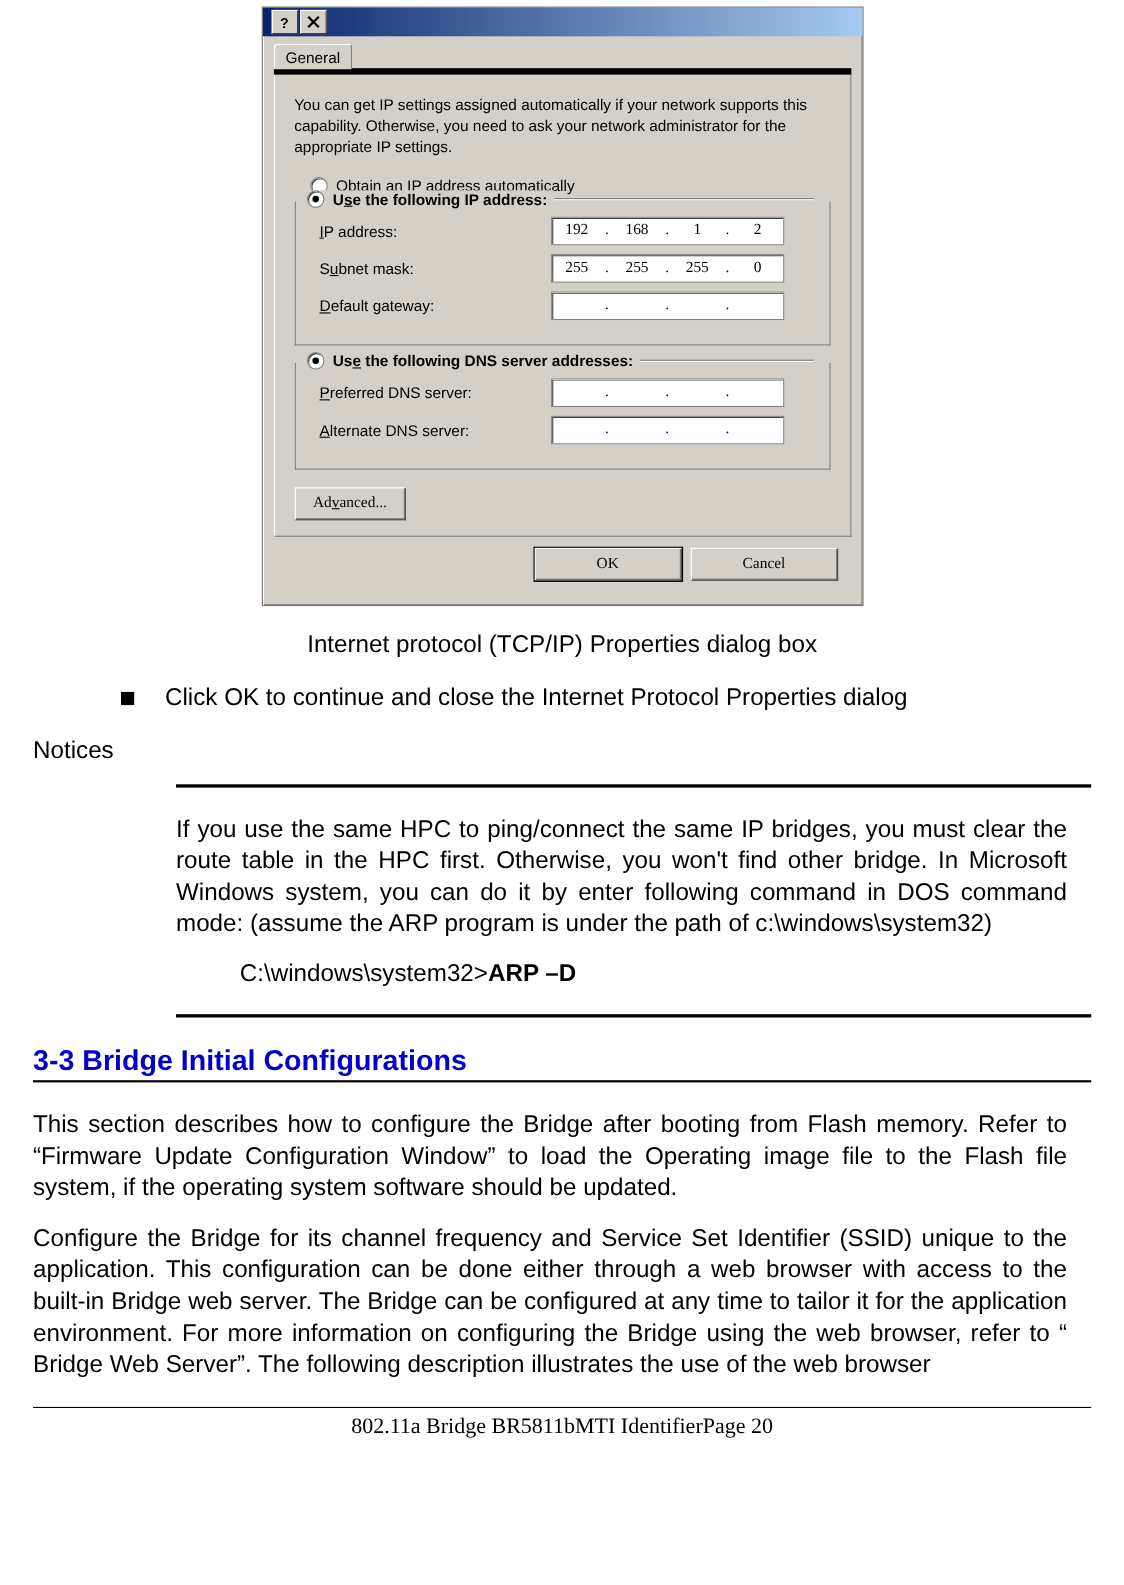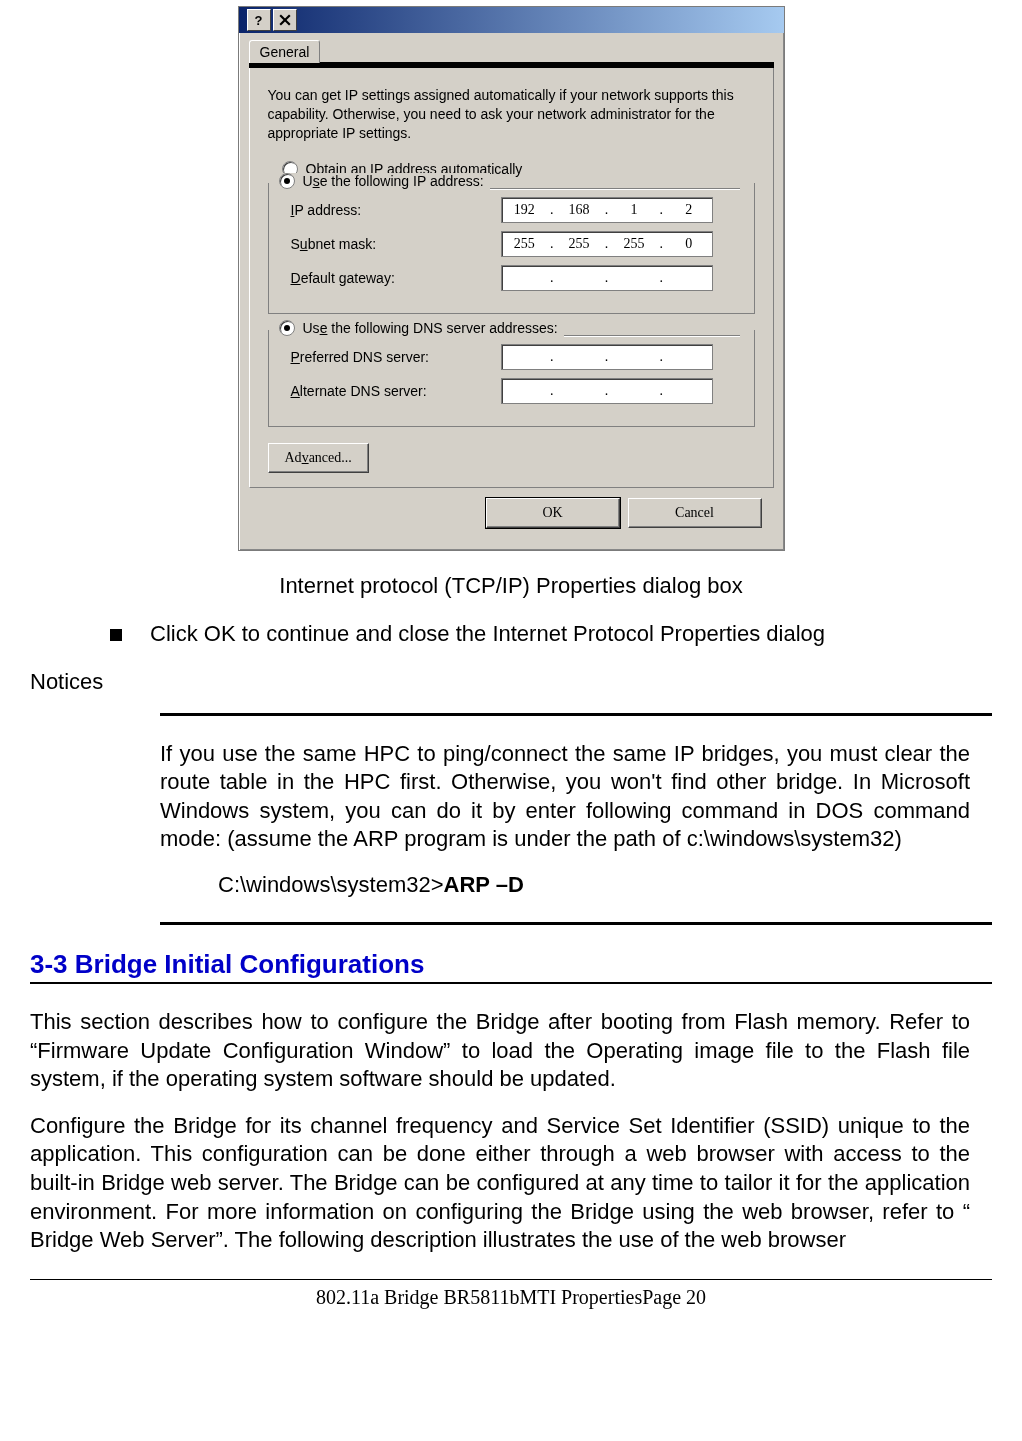--- a/index.html
+++ b/index.html
@@ -14,21 +14,21 @@
 .tab-strip { display: flex; border-bottom: 6px solid #000000; }
 .tab { background: #d4d0c8; border: 1px solid #fff; border-right-color: #808080; border-bottom: none; padding: 3px 10px; font-size: 14px; border-radius: 3px 3px 0 0; position: relative; top: 1px; }
 .tab-panel { border: 1px solid #fff; border-left-color: #fff; border-top: none; border-right-color: #808080; border-bottom-color: #808080; padding: 18px 18px 14px 18px; background: #d4d0c8; }
 .desc { font-size: 14px; line-height: 1.35; margin-bottom: 18px; }
 .radio-row { display: flex; align-items: center; margin: 4px 0 6px 14px; font-size: 14px; }
 .radio-row.disabled { color: #808080; text-shadow: 1px 1px 0 #fff; }
 .radio { width: 14px; height: 14px; border-radius: 50%; border: 1px solid #808080; background: #fff; margin-right: 8px; display: flex; align-items: center; justify-content: center; box-shadow: inset 1px 1px 0 #404040, inset -1px -1px 0 #fff; }
 .radio.disabled { background: #d4d0c8; }
 .radio .dot { width: 6px; height: 6px; border-radius: 50%; background: #000; }
 .group { border: 1px solid #808080; border-top: none; margin: 0 0 16px 0; padding: 12px 14px 14px 14px; position: relative; }
-.group-legend-row { display: flex; align-items: flex-end; position: relative; margin-top: -22px; margin-left: -4px; }
+.group-legend-row { display: flex; align-items: center; position: relative; margin-top: -22px; margin-left: -4px; font-weight: bold; }
 .group-legend { display: flex; align-items: center; background: #d4d0c8; padding: 0 6px 0 0; }
 .group-line { flex: 1; height: 0; border-top: 1px solid #808080; box-shadow: 0 1px 0 #fff; }
 .field-row { display: flex; align-items: center; margin: 8px 0 8px 8px; }
 .field-label { width: 210px; font-size: 14px; }
 .u { text-decoration: underline; }
 .ip-input { width: 210px; height: 24px; background: #fff; border: 1px solid #808080; box-shadow: inset 1px 1px 0 #404040, inset -1px -1px 0 #fff; display: flex; align-items: center; justify-content: space-around; font-family: Tahoma; font-size: 14px; }
 .ip-input .oct { width: 40px; text-align: center; }
 .ip-input .dotsep { }
 .btn { height: 28px; background: #d4d0c8; border: 1px solid #fff; border-right-color: #404040; border-bottom-color: #404040; box-shadow: inset -1px -1px 0 #808080; padding: 0 16px; font-size: 14px; font-family: Tahoma; display: inline-flex; align-items: center; justify-content: center; }
 .btn.default { outline: 1px solid #000; }
@@ -194,17 +194,17 @@
 
 <div class="sect-title">3-3 Bridge Initial Configurations</div>
 <div class="sect-hr"></div>
 
 <div class="body-text">This section describes how to configure the Bridge after booting from Flash memory. Refer to “Firmware Update Configuration Window”  to load the Operating image file to the Flash file system, if the operating system software should be updated.</div>
 <div class="body-text">Configure the Bridge for its channel frequency and Service Set Identifier (SSID) unique to the application. This configuration can be done either through a web browser with access to the built-in Bridge web server. The Bridge can be configured at any time to tailor it for the application environment. For more information on configuring the Bridge using the web browser, refer to “ Bridge Web Server”. The following description illustrates the use of the web browser</div>
 
 <div class="footer-hr"></div>
 <div class="footer">
   <span>802.11a Bridge  BR5811b</span>
-  <span>MTI Properties</span>
+  <span>MTI Identifier</span>
   <span>Page 20</span>
 </div>
 
 </div>
 
 </body></html>

